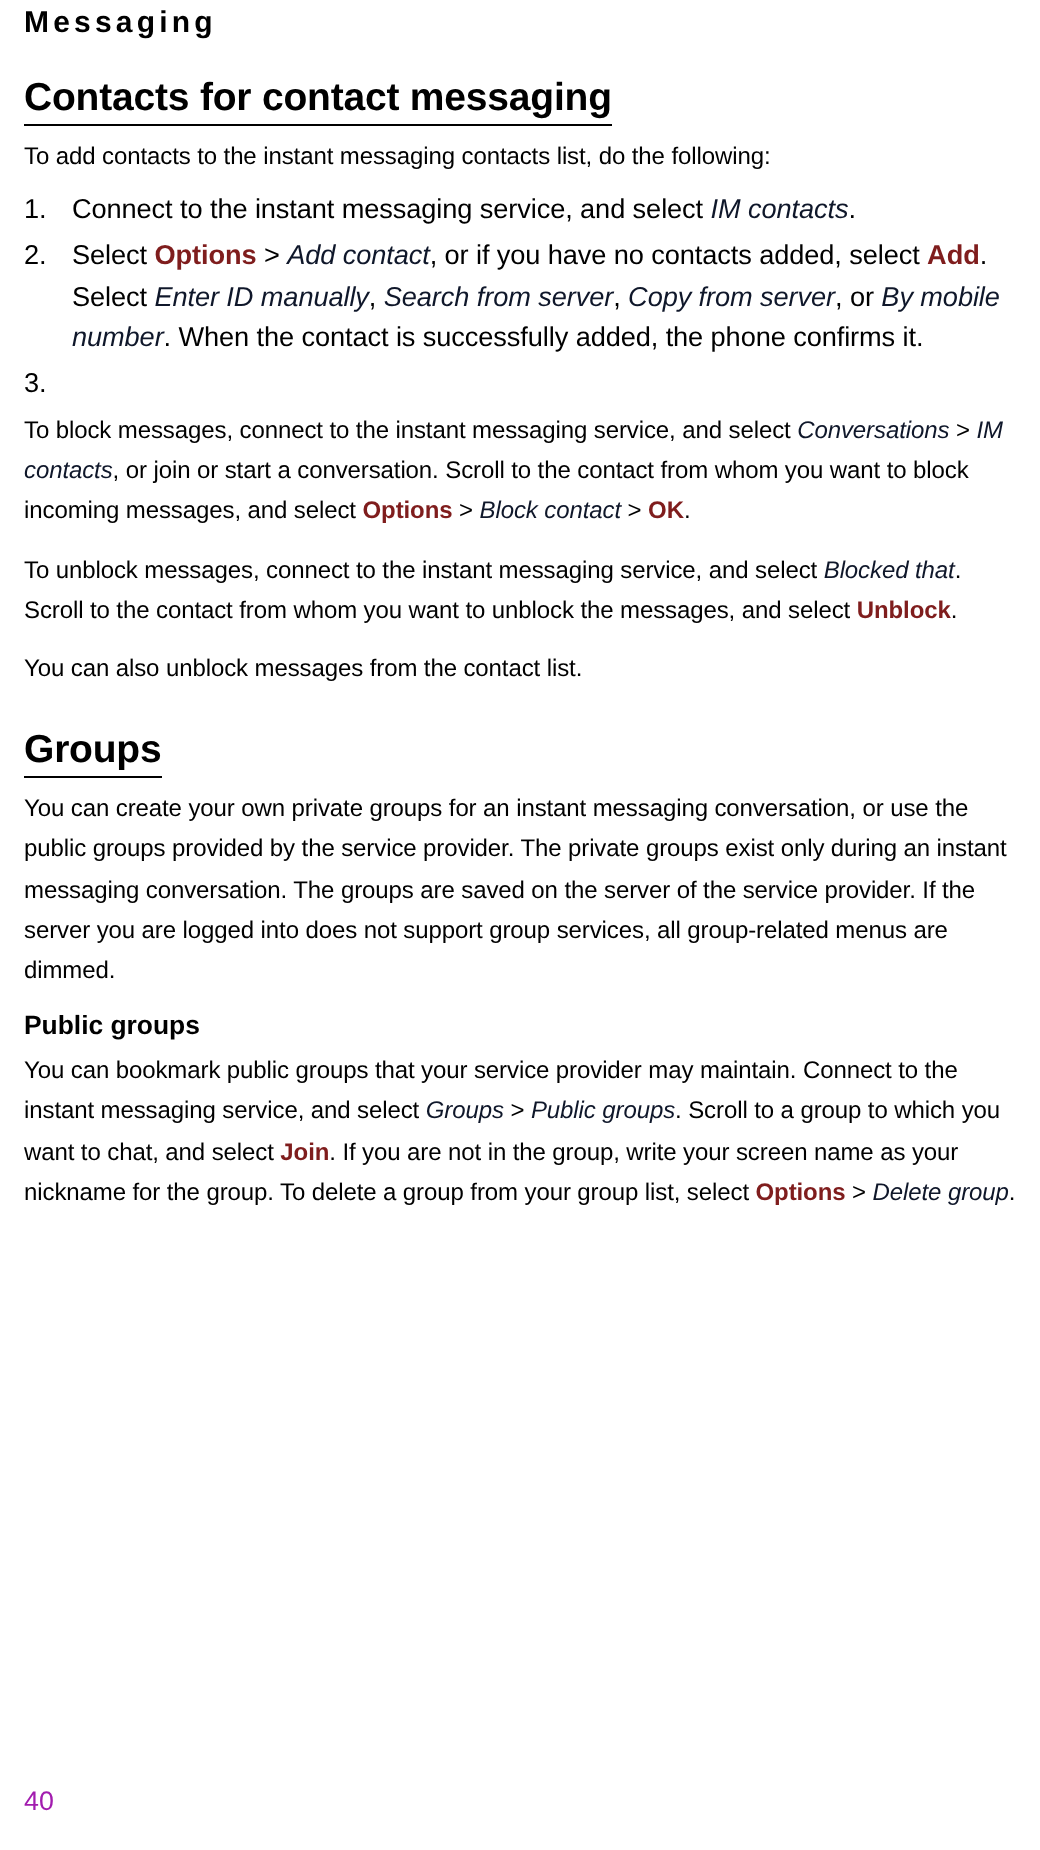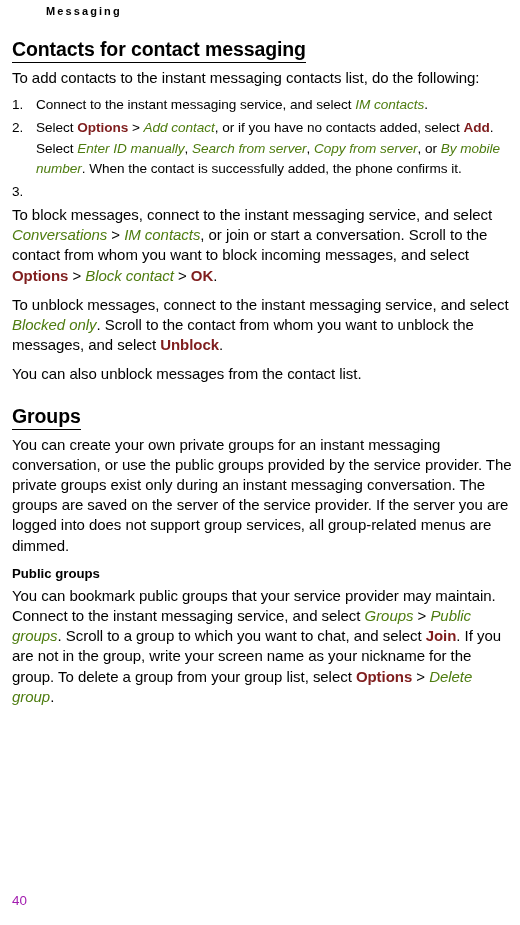--- a/index.html
+++ b/index.html
@@ -18,26 +18,25 @@
     position: relative;
     width: 520px;
     height: 925px;
     box-sizing: border-box;
     padding: 0;
   }
   .running-header {
     position: absolute;
     top: 5px;
     left: 12px;
-    font-size: 11px;
+    font-size: 15px;
     font-weight: bold;
     letter-spacing: 2.1px;
     color: #000;
     line-height: 13px;
-    margin-left: 34px;
   }
   .content {
     position: absolute;
     top: 38px;
     left: 12px;
     width: 500px;
   }
   h2.sect {
     font-size: 19.5px;
     font-weight: bold;
@@ -52,21 +51,21 @@
     padding-bottom: 2px;
   }
   h3.subsect {
     font-size: 13.2px;
     font-weight: bold;
     line-height: 17px;
     margin: 0 0 4px 0;
     padding: 0;
   }
   p.body {
-    font-size: 15px;
+    font-size: 12px;
     line-height: 20.2px;
     margin: 0 0 9px 0;
     padding: 0;
     letter-spacing: -0.05px;
   }
   p.body.tight {
     margin-bottom: 7px;
   }
   ol.steps {
     margin: 0 0 9px 0;
@@ -84,21 +83,21 @@
   }
   ol.steps > li .num {
     position: absolute;
     left: 0;
     top: 0;
     width: 18px;
     text-align: left;
     font-size: 13.6px;
   }
   .mi {
-    color: #4d7c0f;
+    color: #0f172a;
     font-style: italic;
   }
   .mb {
     color: #7f1d1d;
     font-weight: bold;
     font-style: normal;
   }
   .gap-lg { height: 17px; }
   .gap-md { height: 11px; }
   .page-number {
@@ -135,21 +134,21 @@
         <span class="rich"><span>Select </span><span class="mb">Options</span><span> &gt; </span><span class="mi">Add contact</span><span>, or if you have no contacts added, select </span><span class="mb">Add</span><span>. Select </span><span class="mi">Enter ID manually</span><span>, </span><span class="mi">Search from server</span><span>, </span><span class="mi">Copy from server</span><span>, or </span><span class="mi">By mobile number</span><span>. When the contact is successfully added, the phone confirms it.</span></span>
       </li>
       <li>
         <span class="num">3.</span>
       </li>
     </ol>
 
     <div class="gap-lg"></div>
 
     <p class="body"><span>To block messages, connect to the instant messaging service, and select </span><span class="mi">Conversations</span><span> &gt; </span><span class="mi">IM contacts</span><span>, or join or start a conversation. Scroll to the contact from whom you want to block incoming messages, and select </span><span class="mb">Options</span><span> &gt; </span><span class="mi">Block contact</span><span> &gt; </span><span class="mb">OK</span><span>.</span></p>
-    <p class="body"><span>To unblock messages, connect to the instant messaging service, and select </span><span class="mi">Blocked only</span><span>. Scroll to the contact from whom you want to unblock the messages, and select </span><span class="mb">Unblock</span><span>.</span></p>
+    <p class="body"><span>To unblock messages, connect to the instant messaging service, and select </span><span class="mi">Blocked that</span><span>. Scroll to the contact from whom you want to unblock the messages, and select </span><span class="mb">Unblock</span><span>.</span></p>
     <p class="body"><span>You can also unblock messages from the contact list.</span></p>
 
     <div class="gap-md"></div>
 
     <h2 class="sect">
       <span class="rule">Groups</span>
     </h2>
     <p class="body"><span>You can create your own private groups for an instant messaging conversation, or use the public groups provided by the service provider. The private groups exist only during an instant messaging conversation. The groups are saved on the server of the service provider. If the server you are logged into does not support group services, all group-related menus are dimmed.</span></p>
 
     <h3 class="subsect">Public groups</h3>

